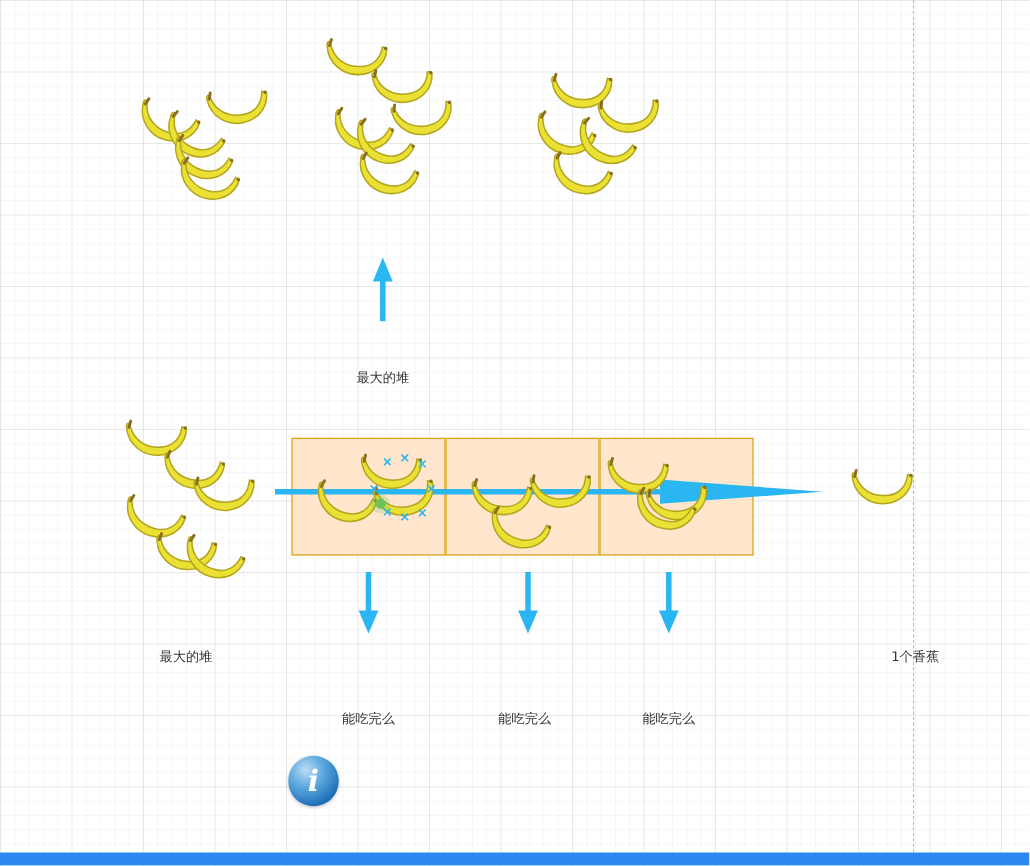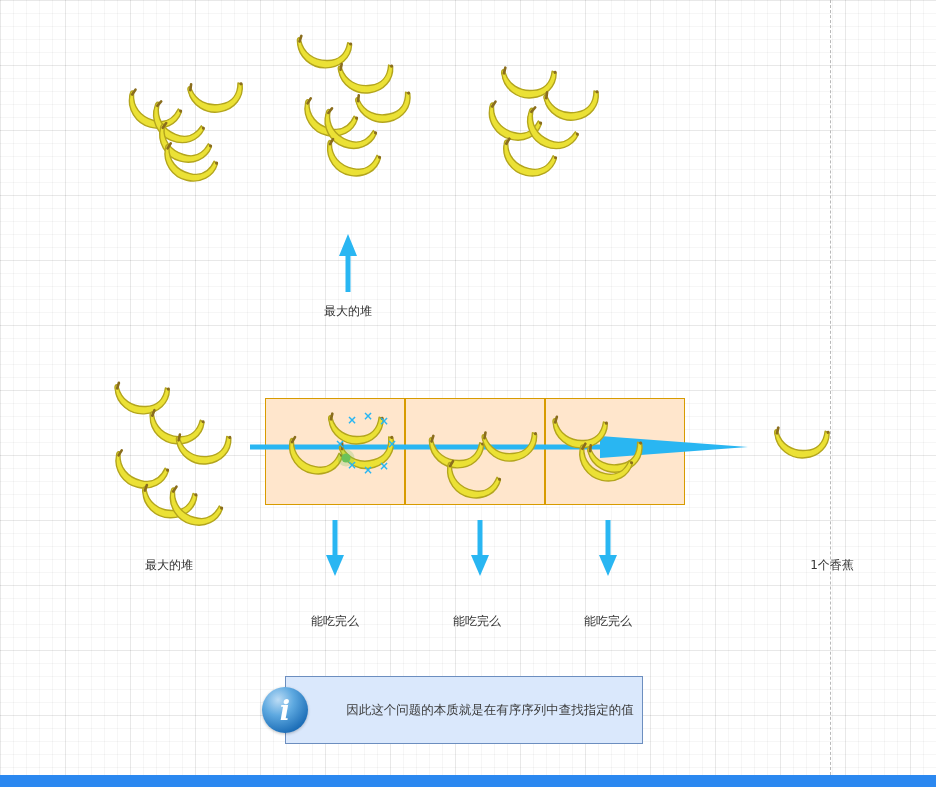--- a/index.html
+++ b/index.html
@@ -13,21 +13,21 @@
     background-size:13px 13px,13px 13px,65px 65px,65px 65px;
   }
   .page-break{position:absolute;left:830px;top:0;height:775px;width:0;border-left:1px dashed #b9b9b9;z-index:1;}
   .range-box{position:absolute;top:398px;width:140px;height:107px;background:#ffe6cc;border:1px solid #d79b00;box-sizing:border-box;z-index:2;}
   .arrow-layer{position:absolute;left:0;top:0;z-index:3;pointer-events:none;}
   #banana-layer{position:absolute;left:0;top:0;width:100%;height:100%;z-index:4;pointer-events:none;}
   .banana{position:absolute;width:56px;height:42px;overflow:visible;}
   #selection-layer{position:absolute;left:0;top:0;width:100%;height:100%;z-index:5;pointer-events:none;}
   .x-handle{position:absolute;transform:translate(-50%,-50%);color:#29b6f2;font-size:12px;font-weight:bold;line-height:1;}
   .endpoint{position:absolute;width:9px;height:9px;border-radius:50%;background:#6ac259;transform:translate(-50%,-50%);box-shadow:0 0 0 4px rgba(106,194,89,0.25);}
-  .label{position:absolute;text-align:center;font-size:12px;color:#333;z-index:6;white-space:nowrap;}
+  .label{position:absolute;text-align:center;font-size:12px;color:#333;z-index:6;white-space:nowrap;margin-top:32px;}
   .info-box{position:absolute;left:285px;top:676px;width:358px;height:68px;background:#dae8fc;border:1px solid #6c8ebf;box-sizing:border-box;display:flex;align-items:center;justify-content:center;padding-left:52px;z-index:6;}
   .info-text{font-size:12.5px;color:#3b3b3b;}
   .info-icon{position:absolute;left:262px;top:687px;width:46px;height:46px;border-radius:50%;z-index:7;
     background:radial-gradient(circle at 35% 28%, #bcdcf5 0%, #5ea9e0 35%, #1e6fb8 75%, #15568f 100%);
     display:flex;align-items:center;justify-content:center;
     color:#fff;font-family:"DejaVu Serif","Liberation Serif",serif;font-style:italic;font-weight:bold;font-size:27px;
     box-shadow:0 1px 3px rgba(0,0,0,0.25);}
   .bottom-bar{position:absolute;left:0;bottom:0;width:100%;height:12px;background:#2b88f0;z-index:8;}
 </style>
 </head>
@@ -185,21 +185,18 @@
       <span class="endpoint" style="left: 346px; top: 458px;"></span>
     </div>
 
   <div class="label" style="left:318px;top:303px;width:60px">最大的堆</div>
   <div class="label" style="left:139px;top:557px;width:60px">最大的堆</div>
   <div class="label" style="left:795px;top:557px;width:74px">1个香蕉</div>
   <div class="label" style="left:300px;top:613px;width:70px">能吃完么</div>
   <div class="label" style="left:442px;top:613px;width:70px">能吃完么</div>
   <div class="label" style="left:573px;top:613px;width:70px">能吃完么</div>
 
-  <div class="info-box">
-    <div class="info-text">因此这个问题的本质就是在有序序列中查找指定的值</div>
-  </div>
   <div class="info-icon">
     <span>i</span>
   </div>
 
   <div class="bottom-bar"></div>
 </div>
 
 </body></html>

